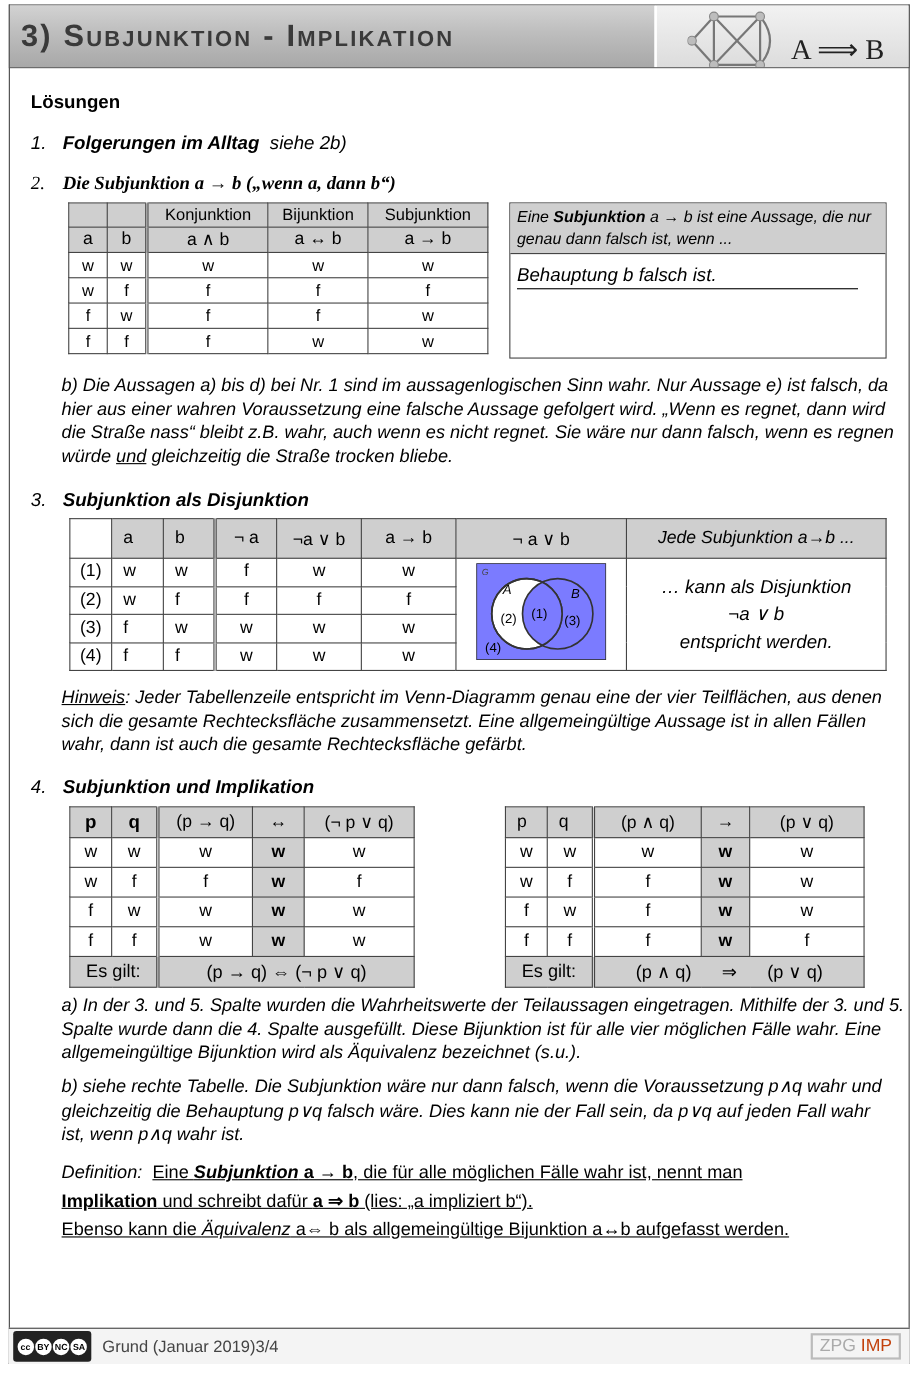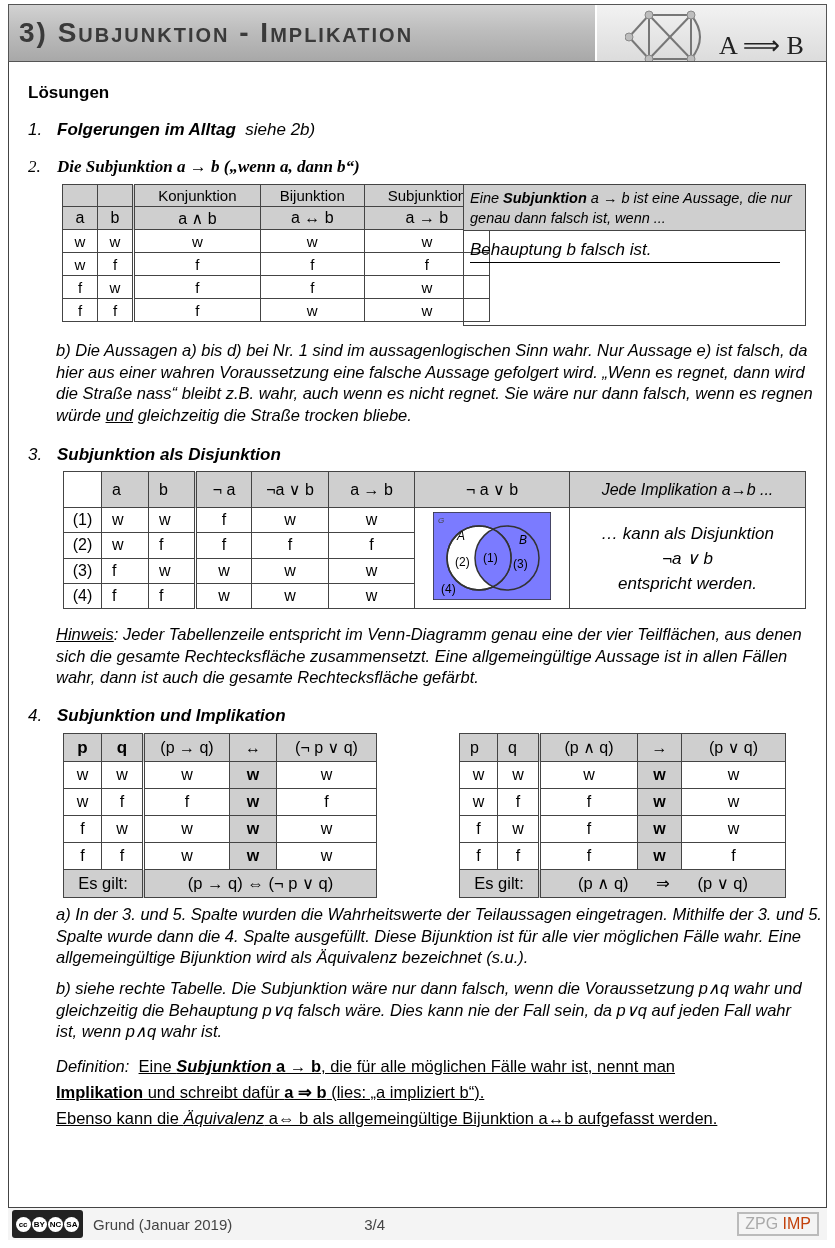--- a/index.html
+++ b/index.html
@@ -21,21 +21,21 @@
   .item .num { display: inline-block; width: 29px; font-style: italic; }
   .item b { font-weight: bold; }
   .item .sub { font-weight: normal; font-style: italic; }
 
   table { border-collapse: collapse; font-family: "Liberation Sans", sans-serif; }
   td, th { border: 1px solid #444; text-align: center; font-weight: normal; }
   .gray { background: #cfcfcf; }
   .dbl-l { border-left: 3px double #444; }
 
   
-  .t2 { position: absolute; left: 62px; top: 184px; width: 428px; font-size: 15px; }
+  .t2 { position: absolute; left: 62px; top: 184px; width: 382px; font-size: 15px; }
   .t2 td { height: 23px; }
   .t2 tr.hdr1 td { height: 22px; }
   .t2 tr.hdr2 td { font-size: 16px; }
 
   .box2 { position: absolute; left: 463px; top: 184px; width: 343px; height: 142px; border: 1px solid #444; }
   .box2-head { background: #cfcfcf; height: 46px; padding: 3px 6px; font-size: 14.5px; font-style: italic; line-height: 20px; border-bottom: 1px solid #444; }
   .box2-line { font-size: 17px; font-style: italic; margin: 8px 6px 0 6px; width: 310px; border-bottom: 1px solid #000; line-height: 22px; height: 24px; }
 
   .para { position: absolute; font-size: 16.5px; font-style: italic; line-height: 21.5px; }
   .u { text-decoration: underline; }
@@ -57,21 +57,21 @@
   .t4l { left: 63px; width: 314px; }
   .t4r { left: 459px; width: 327px; }
 
   .defn { position: absolute; left: 56px; font-size: 16.5px; line-height: 21px; }
 
   
   .footer { position: absolute; left: 8px; top: 1207px; width: 819px; height: 33px; border-top: 1px solid #444; background: #f4f4f4; display: flex; align-items: center; font-size: 15px; color: #444; }
   .cc { width: 71px; height: 22px; margin-left: 4px; background: #222; border-radius: 3px; display: flex; align-items: center; justify-content: space-around; padding: 14px 3px; }
   .cc span { width: 15px; height: 15px; border-radius: 50%; background: #fff; color: #000; font-size: 8px; font-weight: bold; display: flex; align-items: center; justify-content: center; }
   .footer-author { margin-left: 10px; }
-  .footer-page { margin-left: 132px; }
+  .footer-page { }
   .zpg { margin-left: auto; margin-right: 8px; border: 2px solid #bbb; padding: 1px 6px; font-size: 16px; color: #aaa; }
   .zpg b { color: #c2410c; font-weight: normal; }
 </style>
 </head>
 <body>
 
 <div class="page"></div>
 
 <div class="header">
   <div class="header-left">
@@ -173,21 +173,21 @@
 <table class="t3">
   <tbody>
       <tr class="hdr">
     <td style="width:38px"></td>
     <td class="gray" style="width:47px; text-align:left; padding-left:10px">a</td>
     <td class="gray" style="width:47px; text-align:left; padding-left:10px">b</td>
     <td class="gray dbl-l" style="width:56px">¬ a</td>
     <td class="gray" style="width:77px">¬a ∨ b</td>
     <td class="gray" style="width:86px">a → b</td>
     <td class="gray venn-cell" style="height:36px">¬ a ∨ b</td>
-    <td class="gray hdr-note">Jede Implikation a→b  ...</td>
+    <td class="gray hdr-note">Jede Subjunktion a→b  ...</td>
   </tr>
   <tr class="row">
     <td>(1)</td>
     <td style="text-align:left; padding-left:10px">w</td>
     <td style="text-align:left; padding-left:10px">w</td>
     <td class="dbl-l">f</td>
     <td>w</td>
     <td>w</td>
     <td rowspan="4" class="venn-cell">
       <svg width="118" height="88" viewBox="0 0 118 88">

